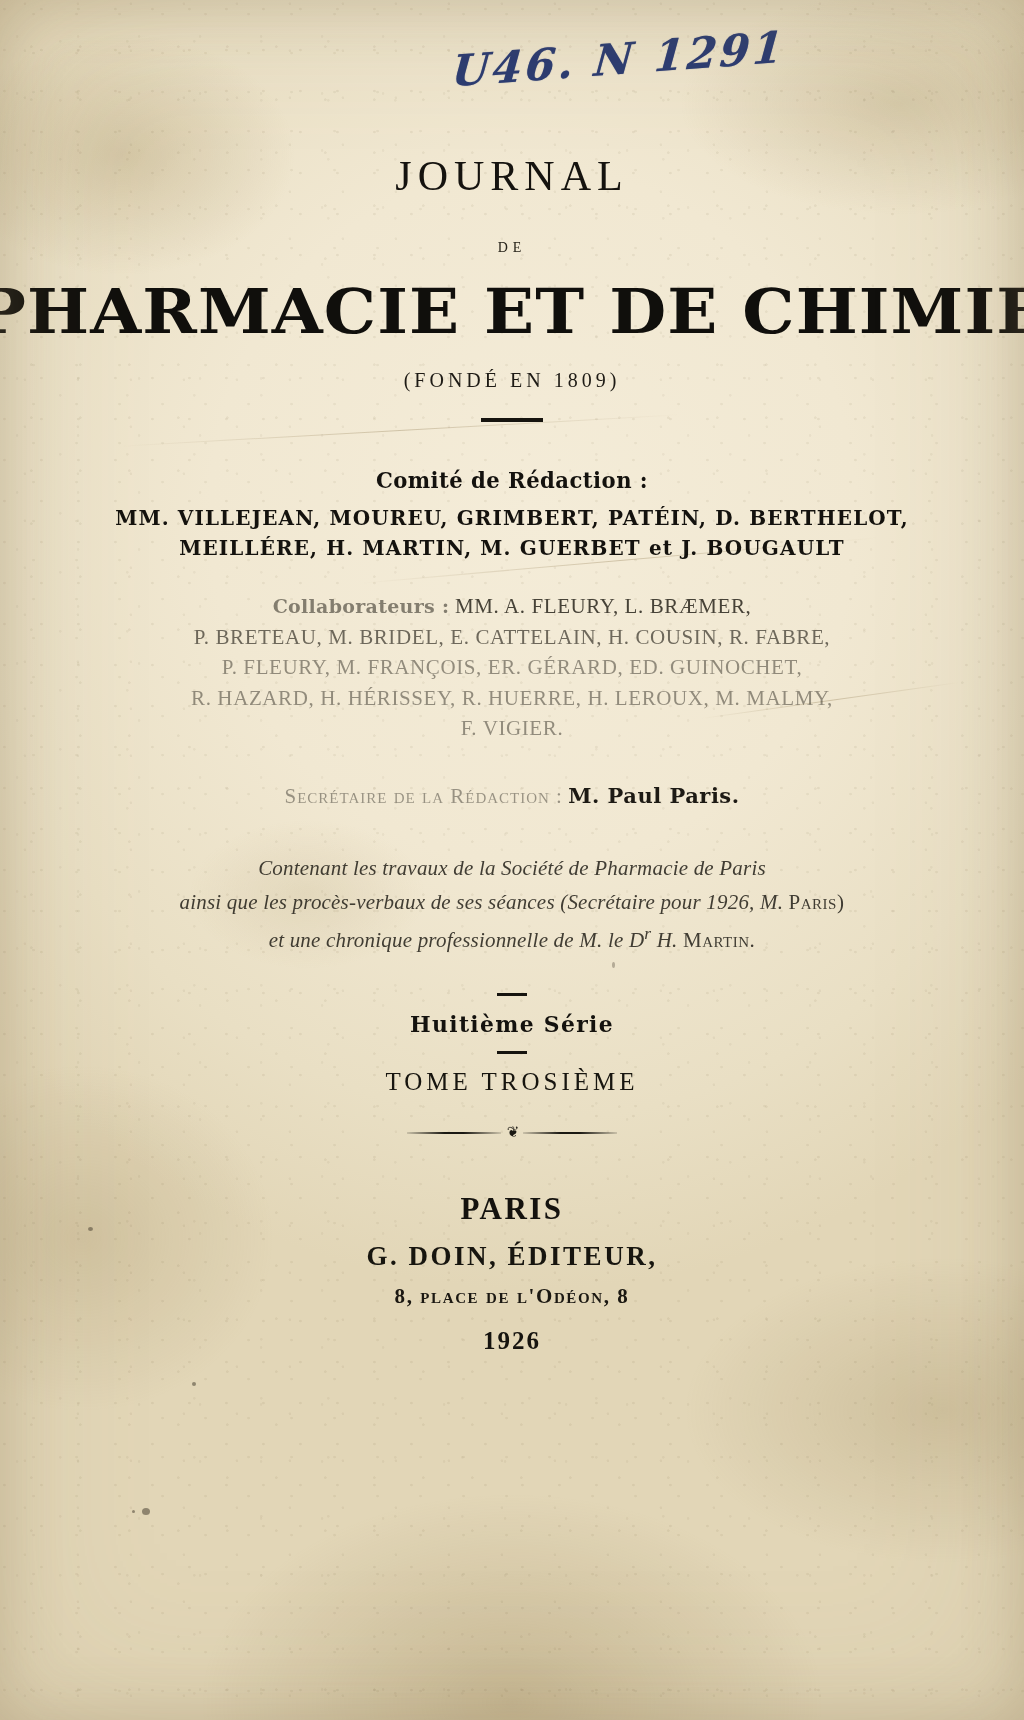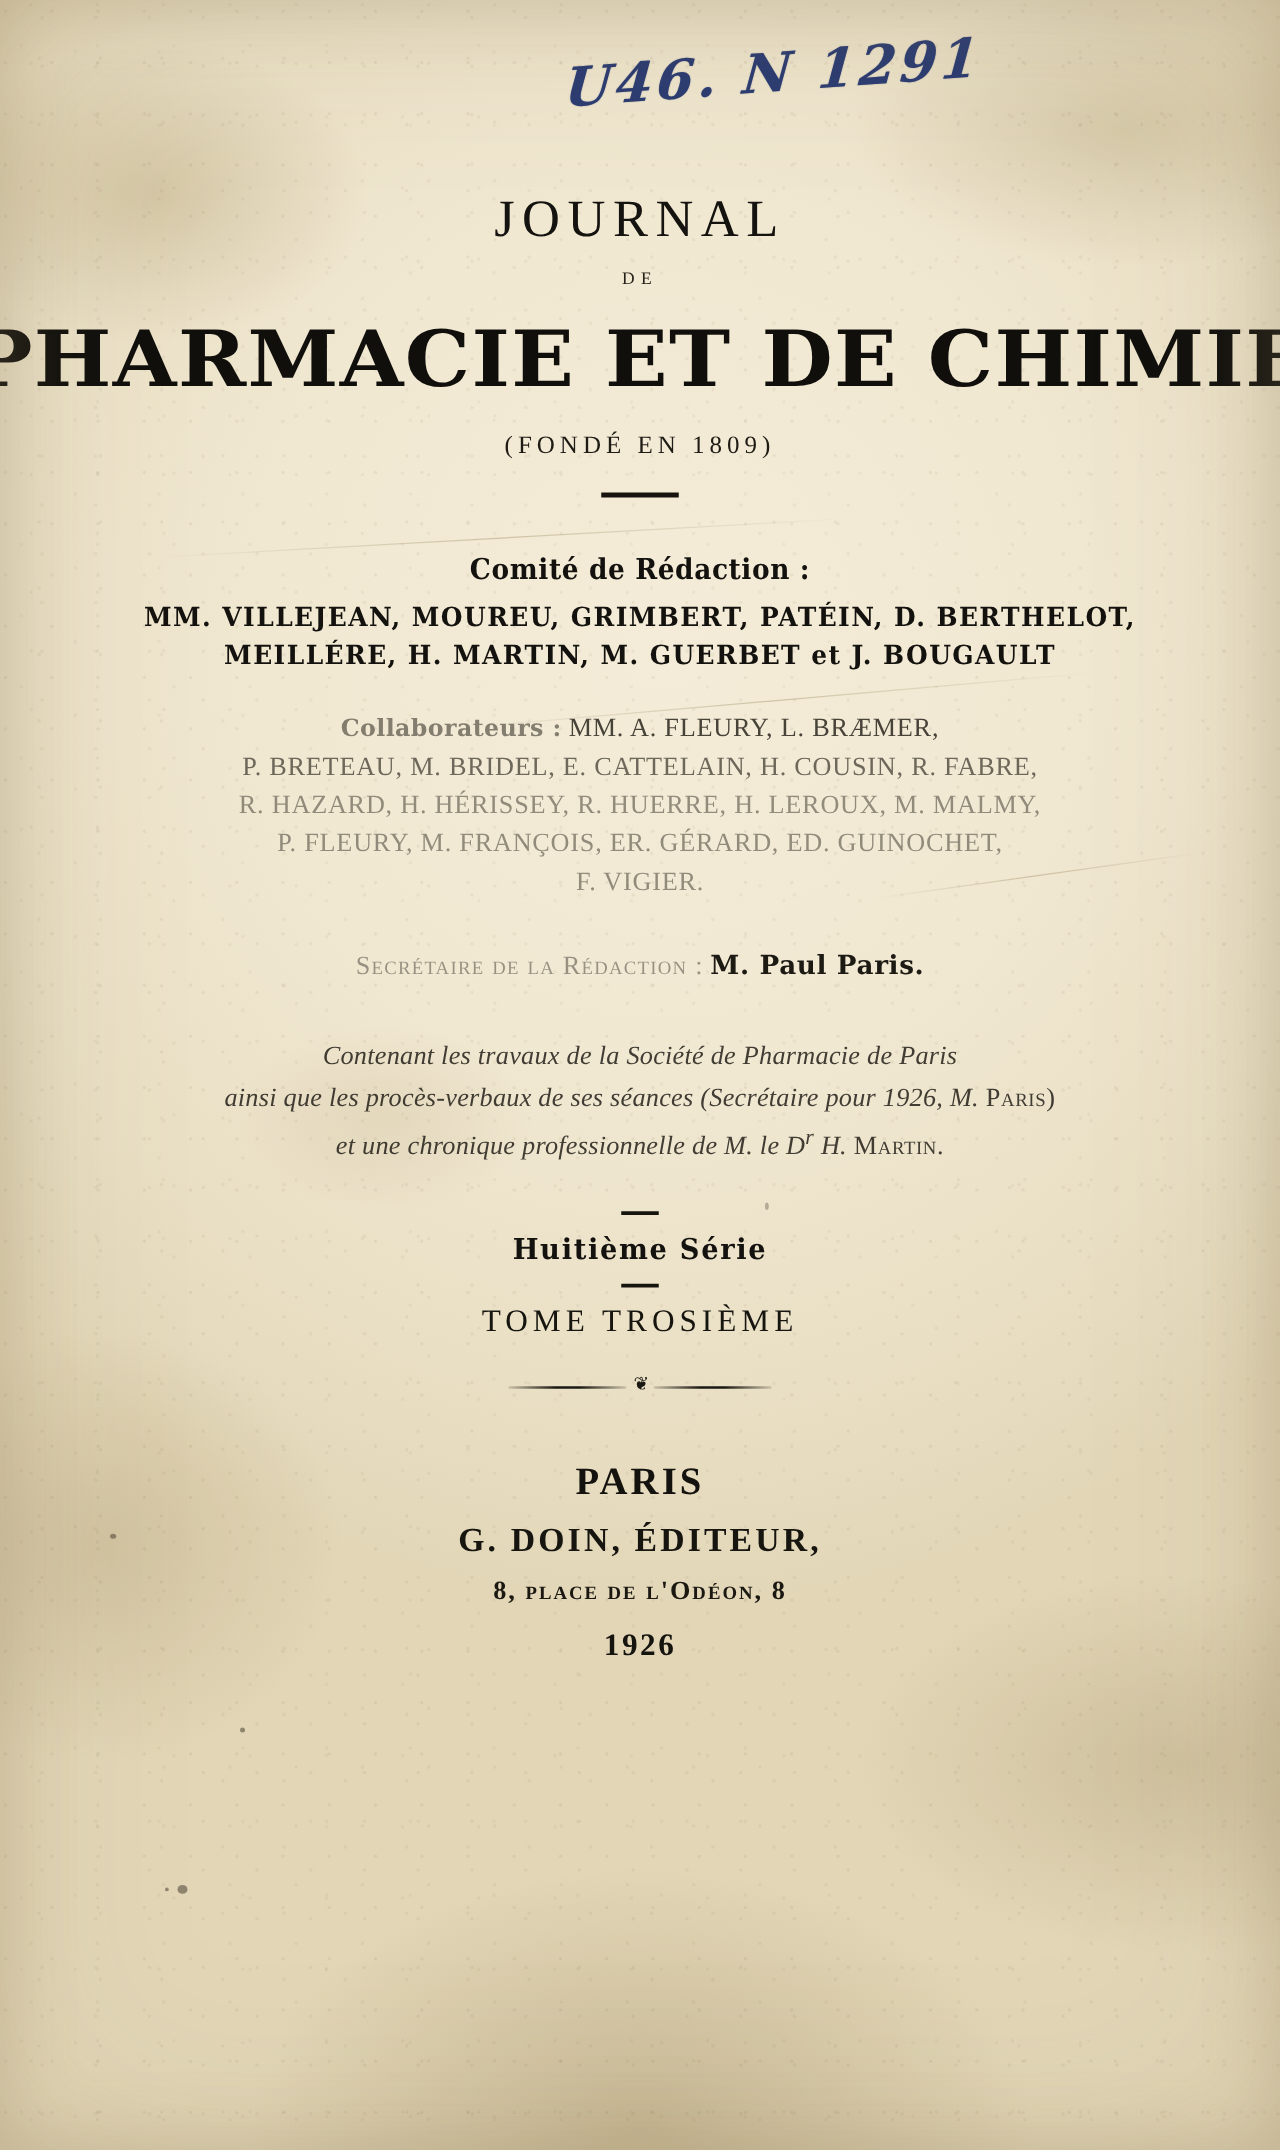--- a/index.html
+++ b/index.html
@@ -108,21 +108,21 @@
   
   .journal {
     margin-top: 152px;
     font-family: "Liberation Serif", serif;
     font-size: 42px;
     letter-spacing: 6px;
     font-weight: 400;
     color: #15130f;
   }
   .de {
-    margin-top: 16px;
+    margin-top: 40px;
     font-size: 14px;
     letter-spacing: 5px;
     color: #262219;
   }
   .bigtitle {
     margin-top: 24px;
     font-family: "DejaVu Serif", serif;
     font-weight: 700;
     font-size: 62px;
     line-height: 1.02;
@@ -342,24 +342,24 @@
 
     <div class="collab-block">
       <div class="collab-line">
         <span class="lead">Collaborateurs :</span>
         <span class="sc f-4">MM. A. FLEURY,  L. BRÆMER,</span>
       </div>
       <div class="collab-line">
         <span class="sc f-3">P. BRETEAU, M. BRIDEL, E. CATTELAIN, H. COUSIN, R. FABRE,</span>
       </div>
       <div class="collab-line">
+        <span class="sc f-2">P. FLEURY, M. FRANÇOIS, ER. GÉRARD, ED. GUINOCHET,</span>
+      </div>
+      <div class="collab-line">
         <span class="sc f-2">R. HAZARD, H. HÉRISSEY, R. HUERRE, H. LEROUX, M. MALMY,</span>
-      </div>
-      <div class="collab-line">
-        <span class="sc f-2">P. FLEURY, M. FRANÇOIS, ER. GÉRARD, ED. GUINOCHET,</span>
       </div>
       <div class="collab-line">
         <span class="sc f-2">F. VIGIER.</span>
       </div>
     </div>
 
     <div class="staff-block">
       <div class="staff-line">
         <span class="staff-role">Secrétaire de la Rédaction :</span>
         <span class="staff-name">M. Paul Paris.</span>

